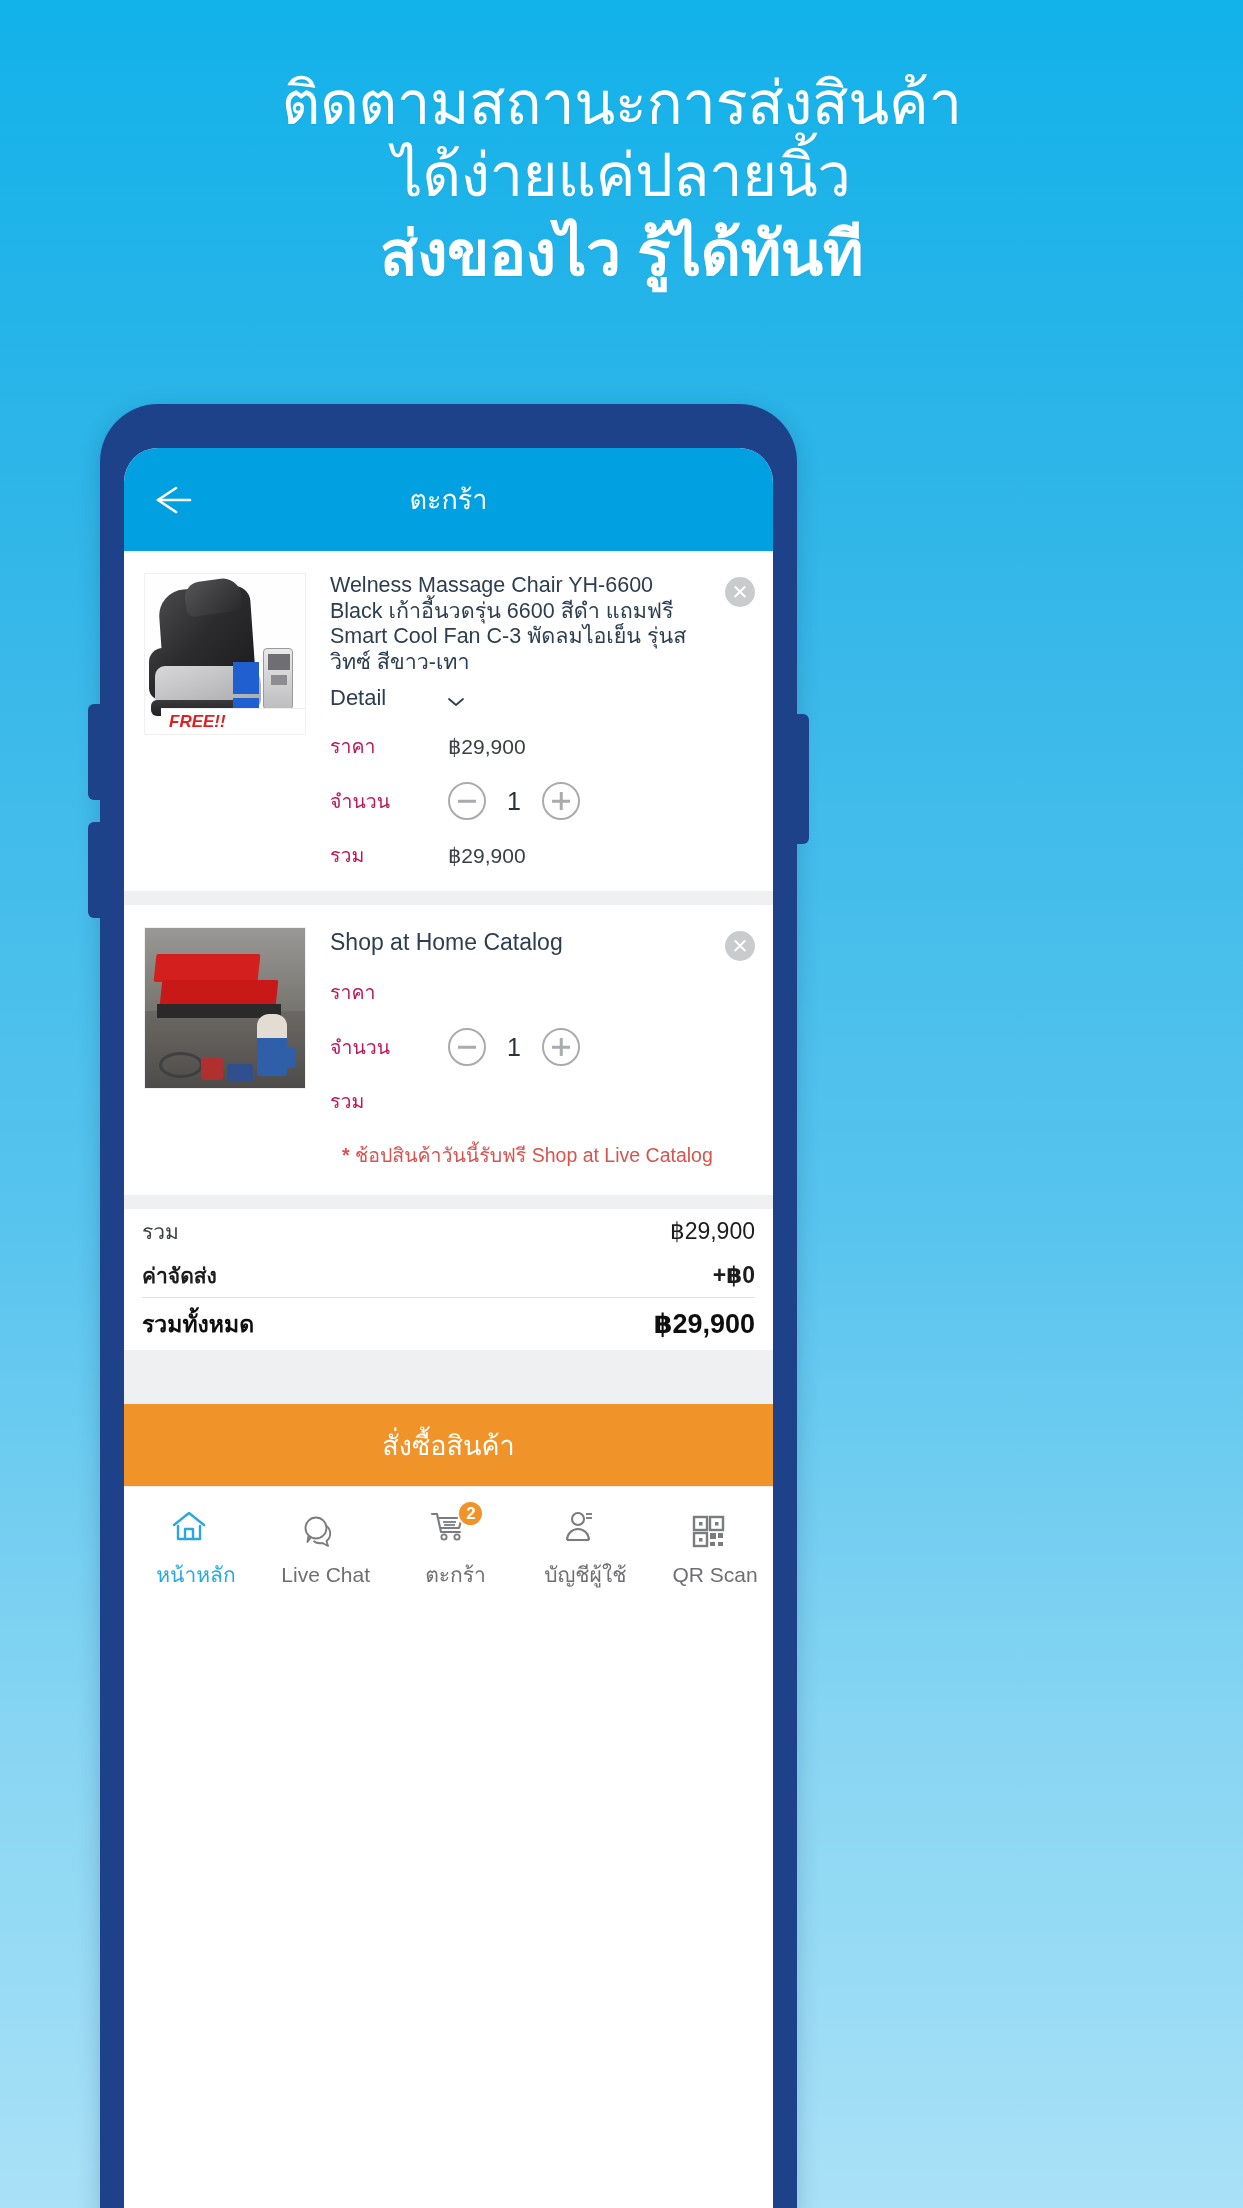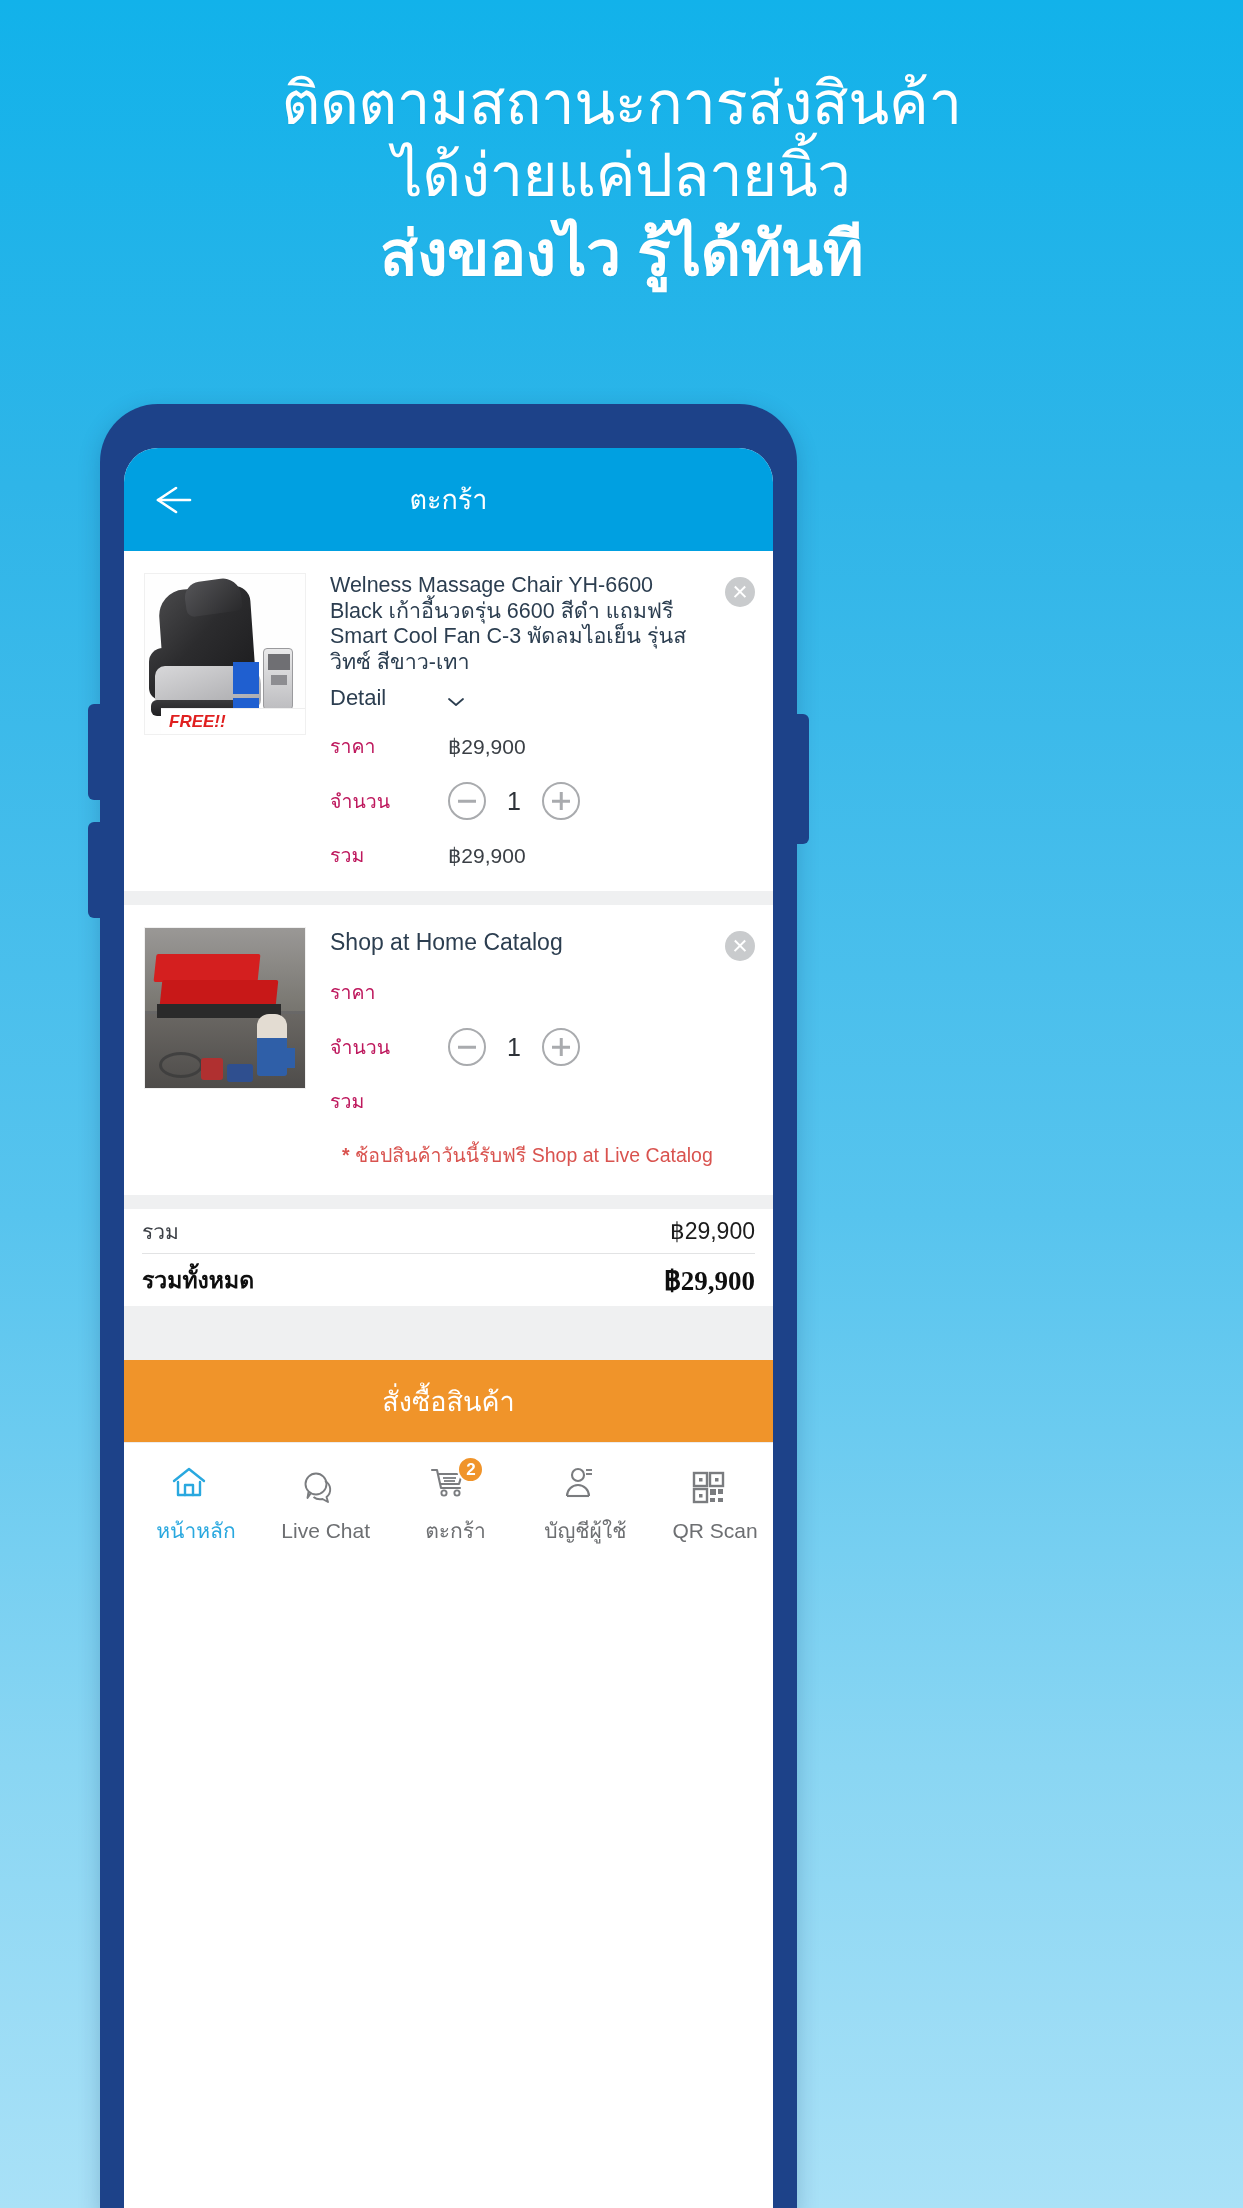--- a/index.html
+++ b/index.html
@@ -268,21 +268,21 @@
   .summary { background: #ffffff; padding: 0 18px; }
   .sum-row {
     display: flex; align-items: center; justify-content: space-between;
     height: 44px;
   }
   .sum-row.sub .sum-key { color: #3b3f45; font-size: 21px; }
   .sum-row.sub .sum-val { color: #1c1c1c; font-size: 23px; }
   .sum-row.ship .sum-key { color: #1c1c1c; font-size: 21px; font-weight: 700; }
   .sum-row.ship .sum-val { color: #1c1c1c; font-size: 23px; font-weight: 700; }
   .sum-div { height: 1px; background: #e2e3e4; }
-  .sum-row.grand { height: 52px; font-family: Liberation Serif, serif; }
+  .sum-row.grand { height: 52px; }
   .sum-row.grand .sum-key { color: #0f0f0f; font-size: 23px; font-weight: 700; }
   .sum-row.grand .sum-val { color: #0f0f0f; font-size: 27px; font-weight: 700; }
 
   .filler { background: #eff0f1; height: 54px; }
 
   
   .cta {
     background: #f0942a;
     height: 82px;
     display: flex; align-items: center; justify-content: center;
@@ -448,20 +448,24 @@
         <span class="star">*</span>
         <span>ช้อปสินค้าวันนี้รับฟรี Shop at Live Catalog</span>
       </div>
 
       <div class="item-gap"></div>
 
       <div class="summary">
         <div class="sum-row sub">
           <span class="sum-key">รวม</span>
           <span class="sum-val">฿29,900</span>
+        </div>
+        <div class="sum-row ship">
+          <span class="sum-key">ค่าจัดส่ง</span>
+          <span class="sum-val">+฿0</span>
         </div>
         <div class="sum-div"></div>
         <div class="sum-row grand">
           <span class="sum-key">รวมทั้งหมด</span>
           <span class="sum-val">฿29,900</span>
         </div>
       </div>
 
       <div class="filler"></div>
     </div>

